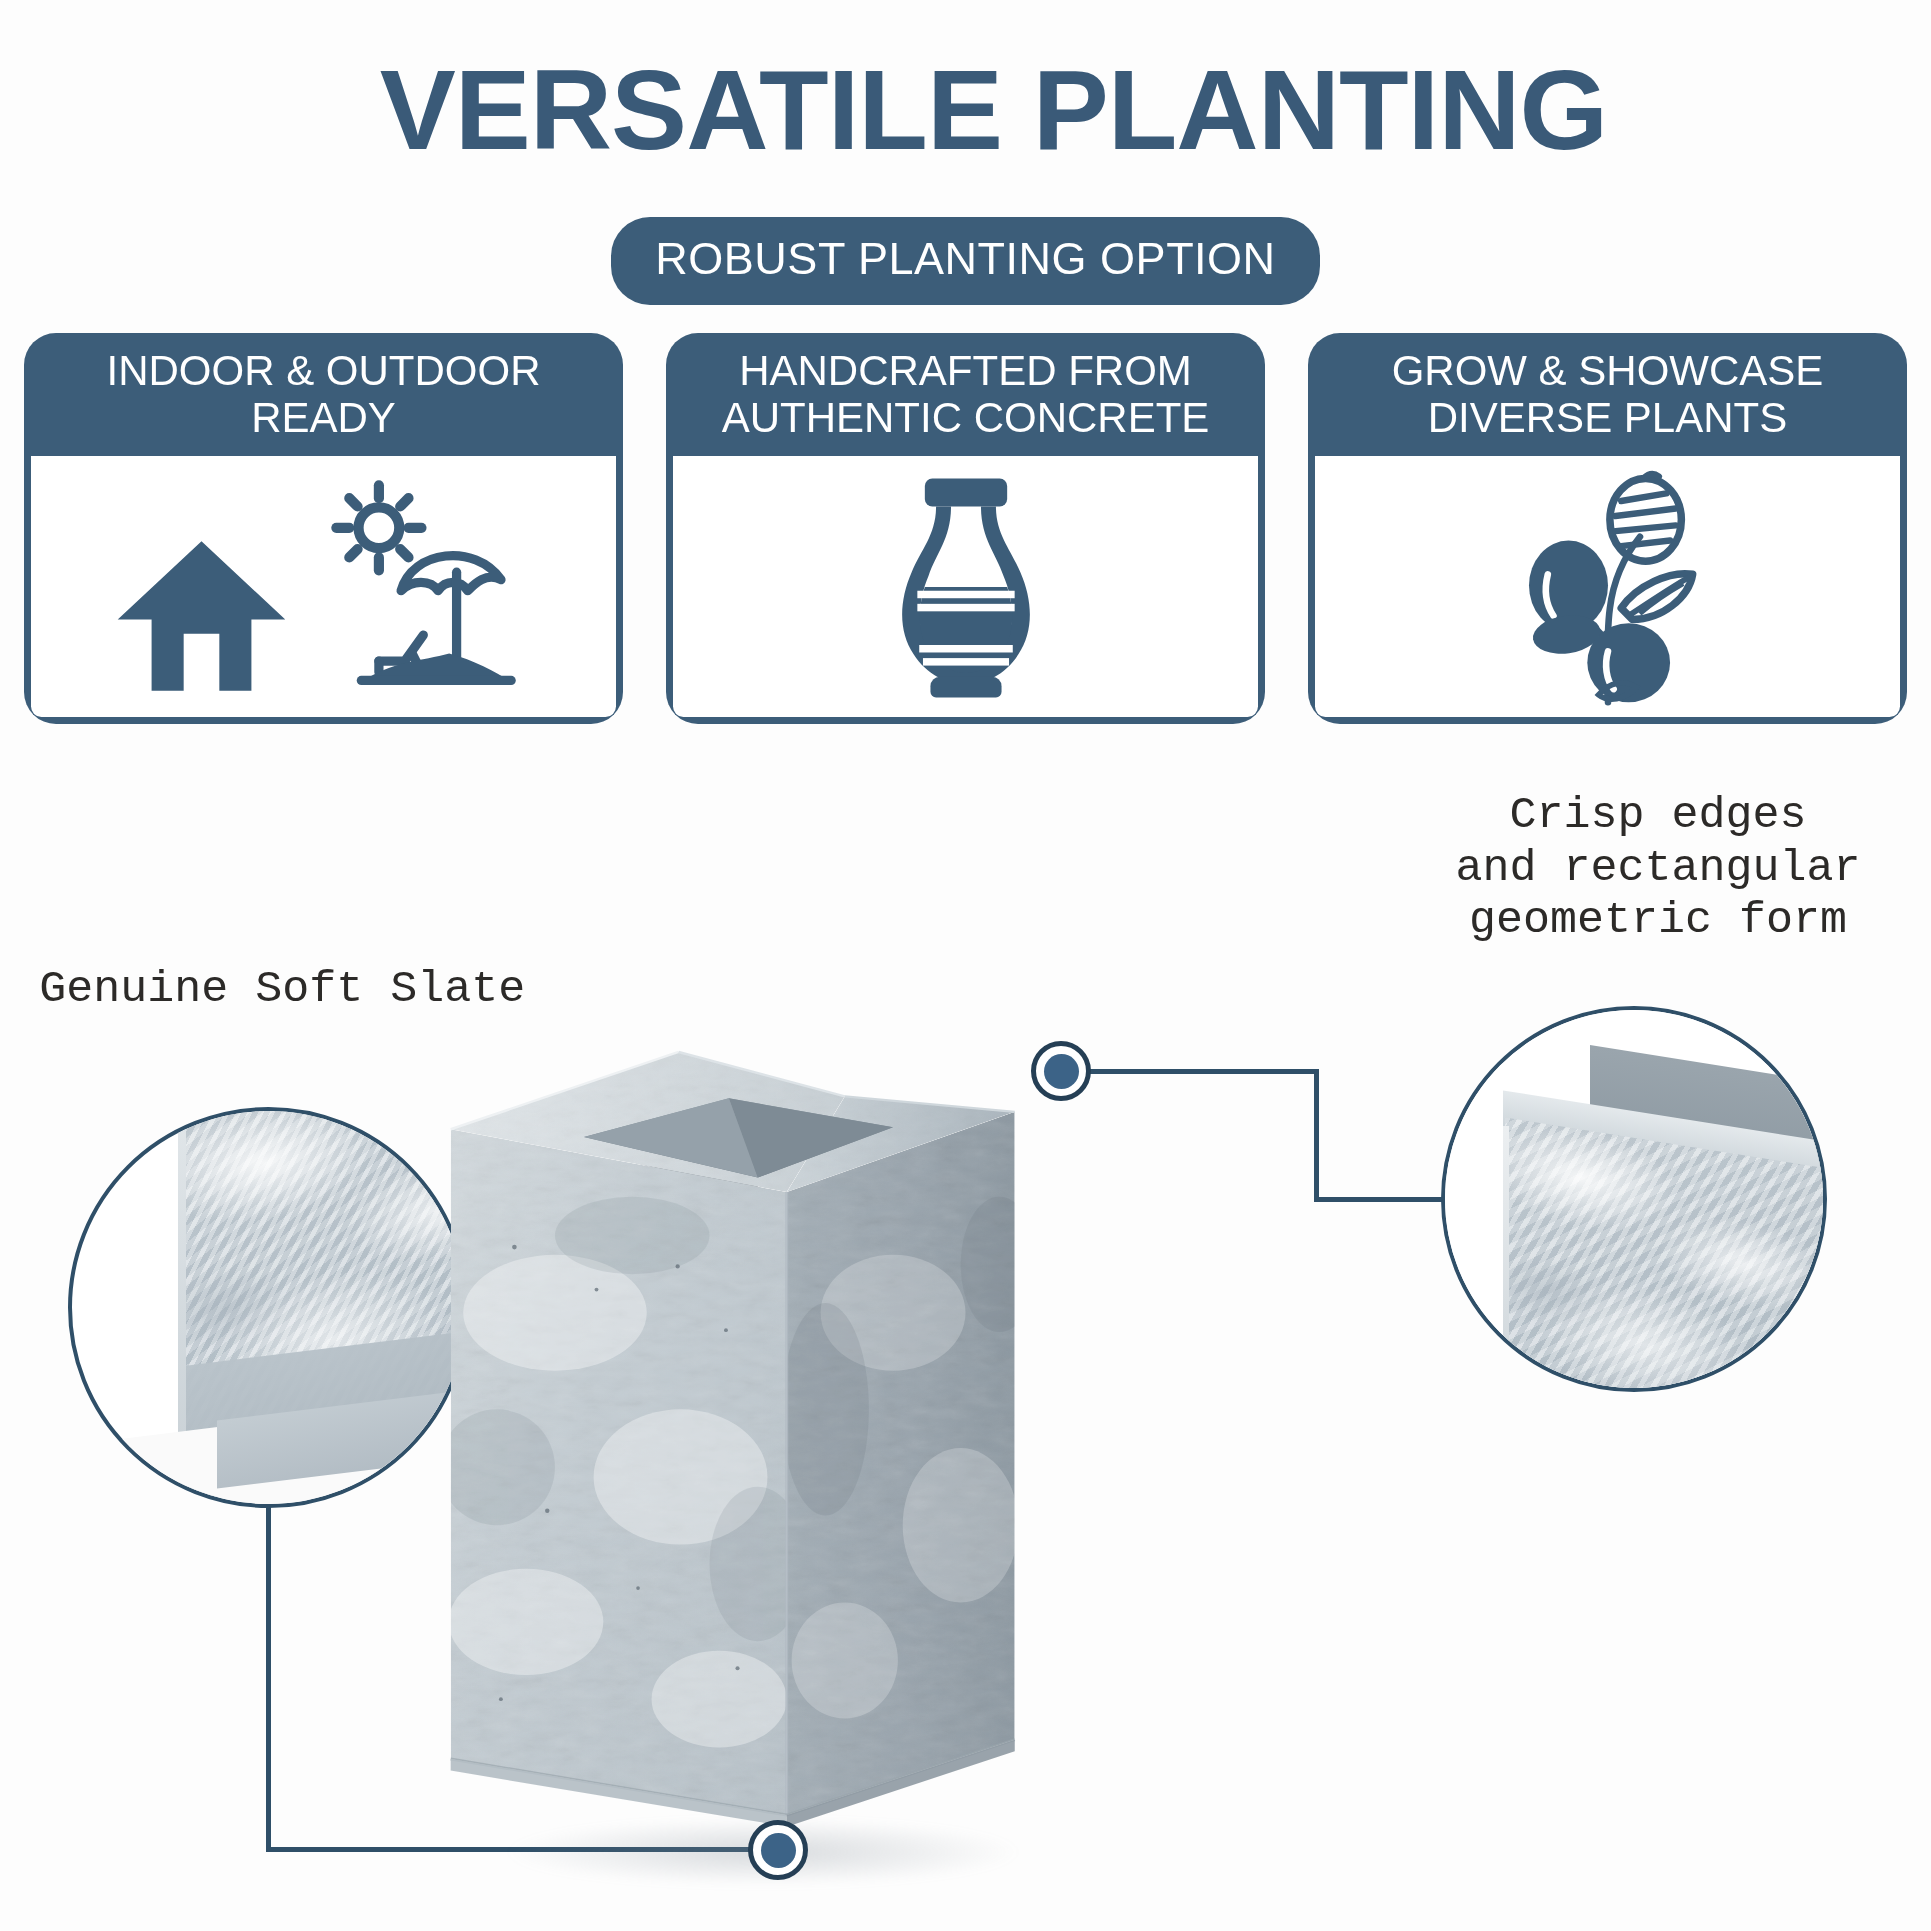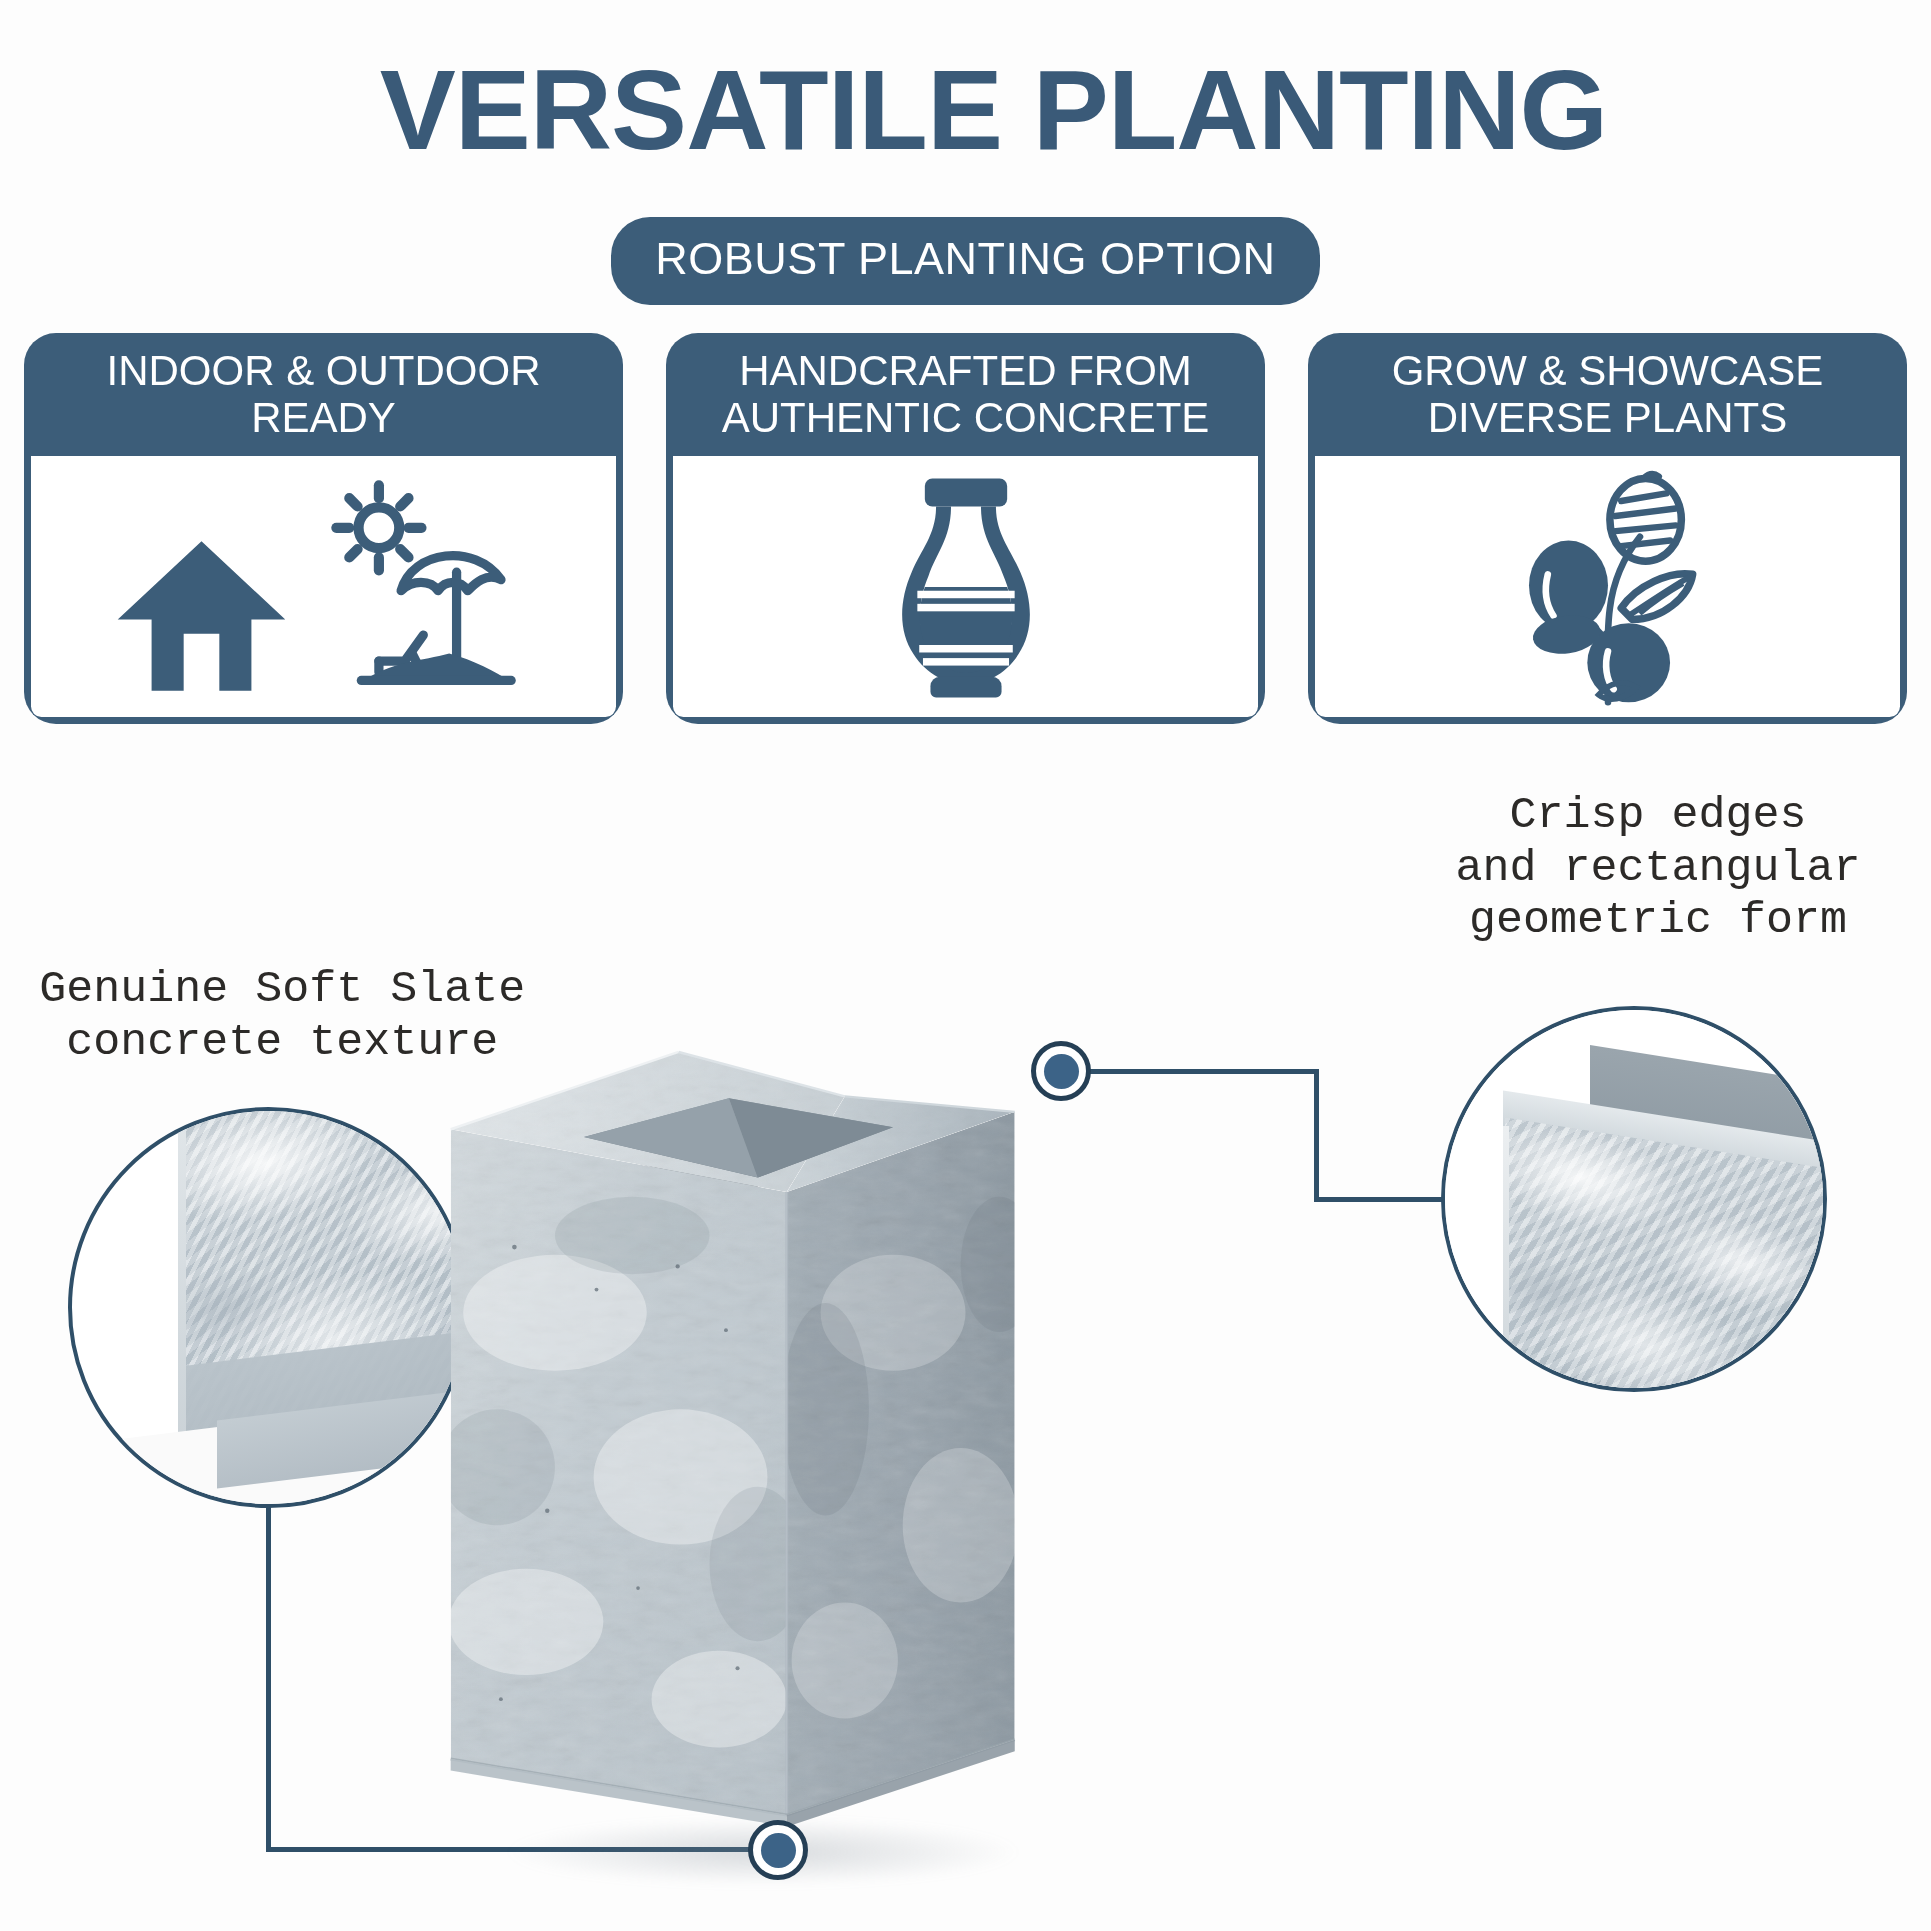--- a/index.html
+++ b/index.html
@@ -258,21 +258,20 @@
             <path d="M50 120 C56 113 64 112 70 116 C64 123 55 124 50 120 Z" fill="none" stroke="#3c5d79" stroke-width="3"></path>
           </svg>
         </span>
       </div>
     </div>
 
   </div>
 
   <div class="note" id="note-left">
     <div>Genuine Soft Slate</div>
-    <div>concrete texture</div>
   </div>
 
   <div class="note" id="note-right">
     <div>Crisp edges</div>
     <div>and rectangular</div>
     <div>geometric form</div>
   </div>
 
   <div class="conn" style="left:1062px;top:1069px;width:257px;height:4.8px;"></div>
   <div class="conn" style="left:1314px;top:1069px;width:4.8px;height:133px;"></div>

